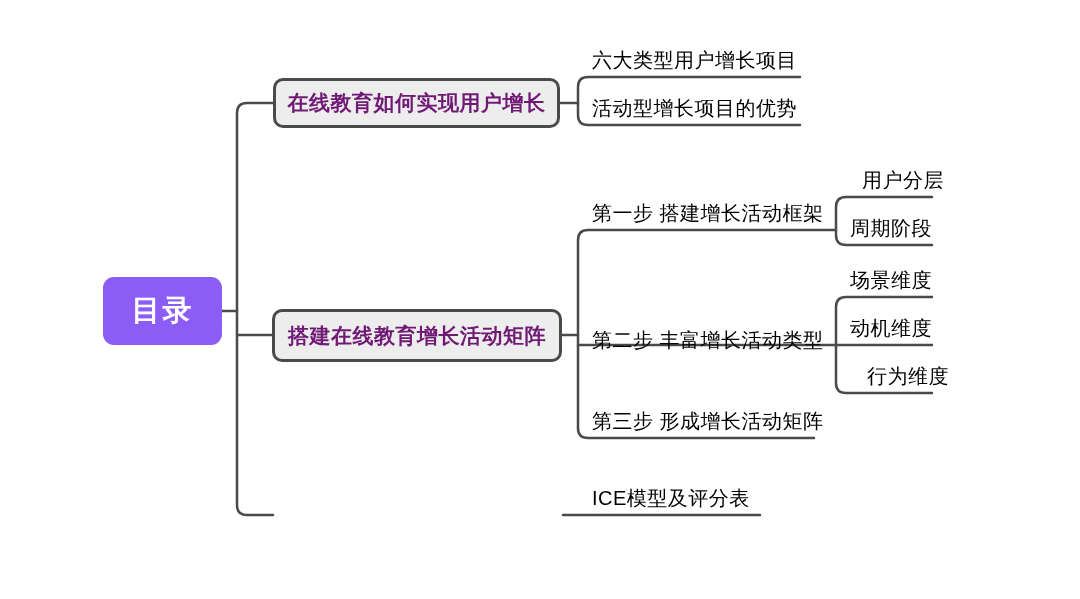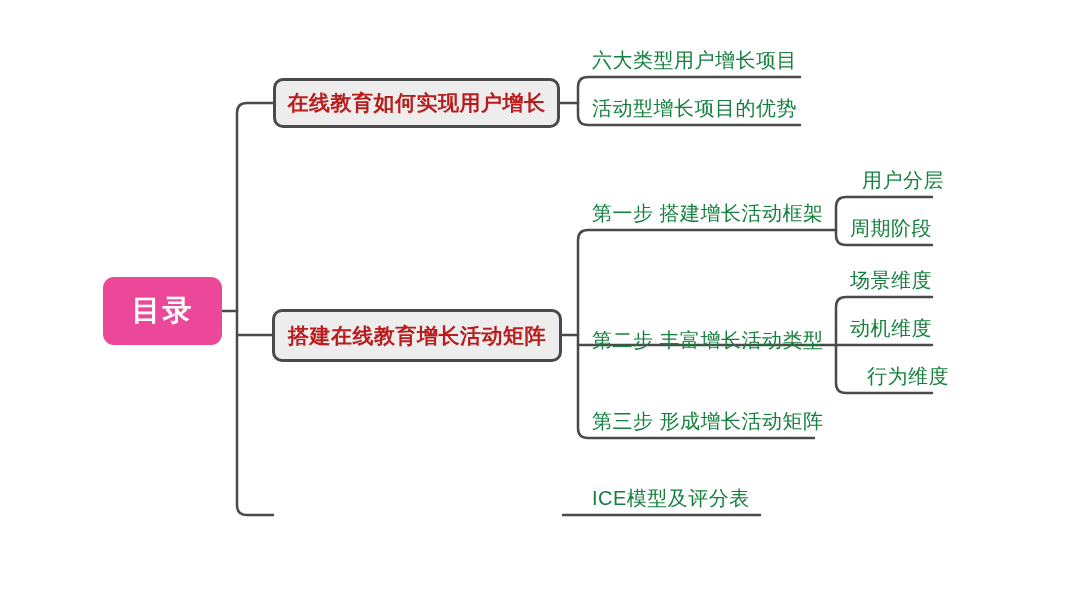--- a/index.html
+++ b/index.html
@@ -14,38 +14,38 @@
   .node{
     position:absolute;
     box-sizing:border-box;
     display:flex;align-items:center;justify-content:center;
     border-radius:10px;
     white-space:nowrap;
   }
   .node.box{
     background:#EDEDED;
     border:3px solid #4A4A4A;
-    color:#b91c1c;
+    color:#701a75;
     font-weight:700;
     font-size:21px;
     letter-spacing:0.5px;
   }
   .node.root{
-    background:#ec4899;
+    background:#8b5cf6;
     color:#ffffff;
     font-weight:700;
     font-size:29px;
     letter-spacing:2px;
     border-radius:11px;
   }
   .linelabel{
     position:absolute;
     height:28px;line-height:28px;
     font-size:20px;
-    color:#15803d;
+    color:#000000;
     white-space:nowrap;
     letter-spacing:0.5px;
   }
 </style>
 </head>
 <body>
 
 <div class="canvas">
 
   <svg class="links" width="1080" height="599" viewBox="0 0 1080 599">

